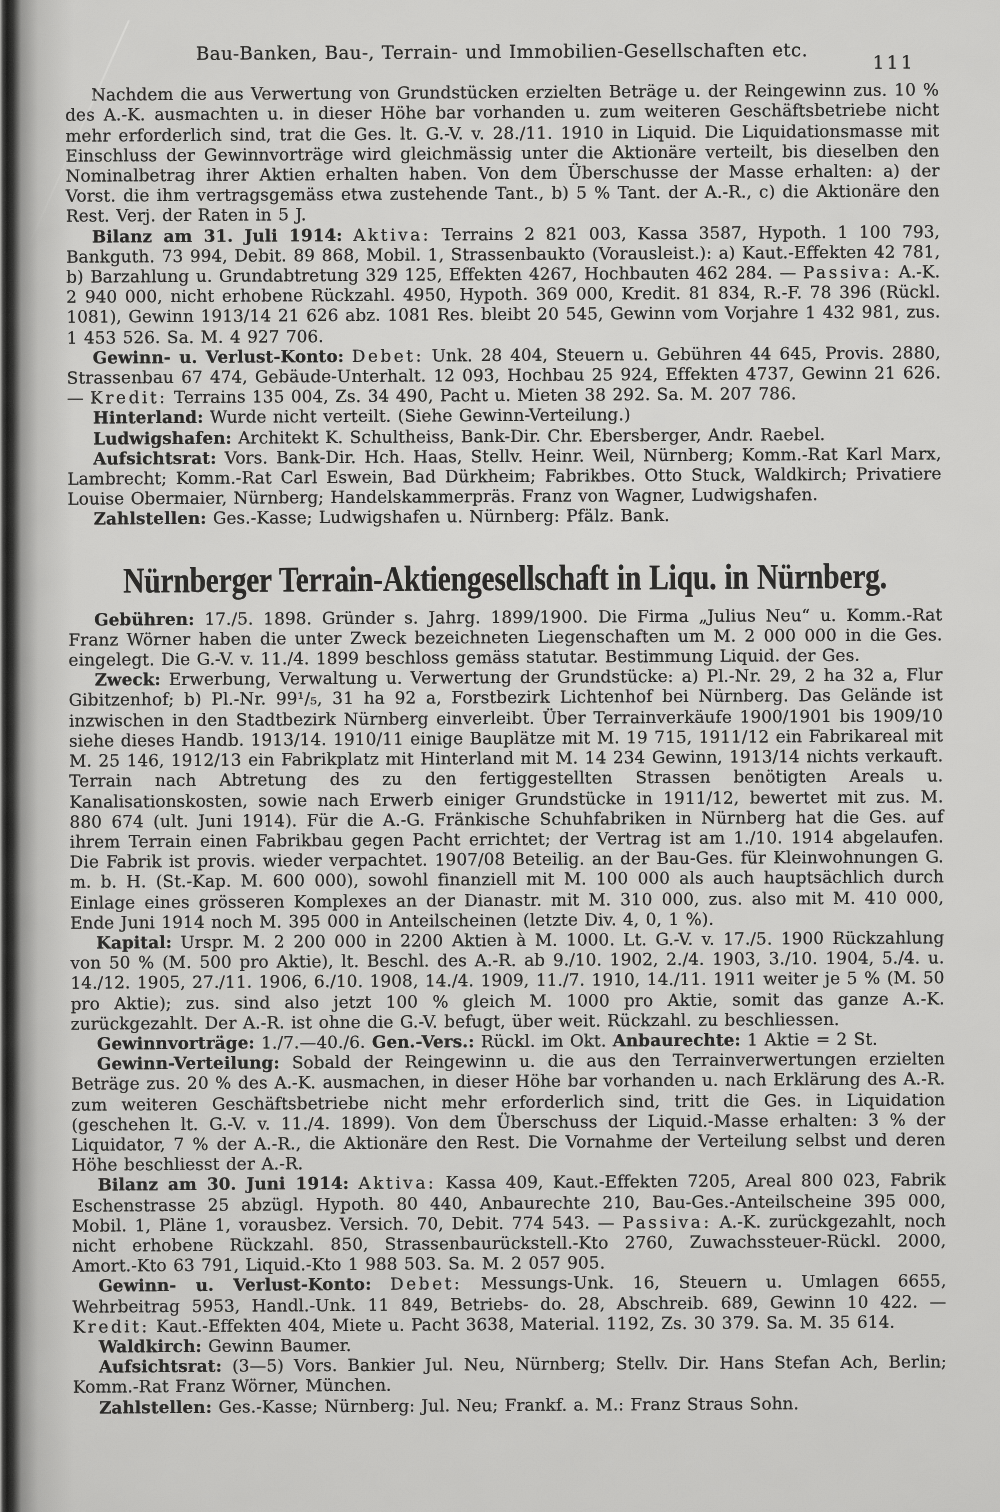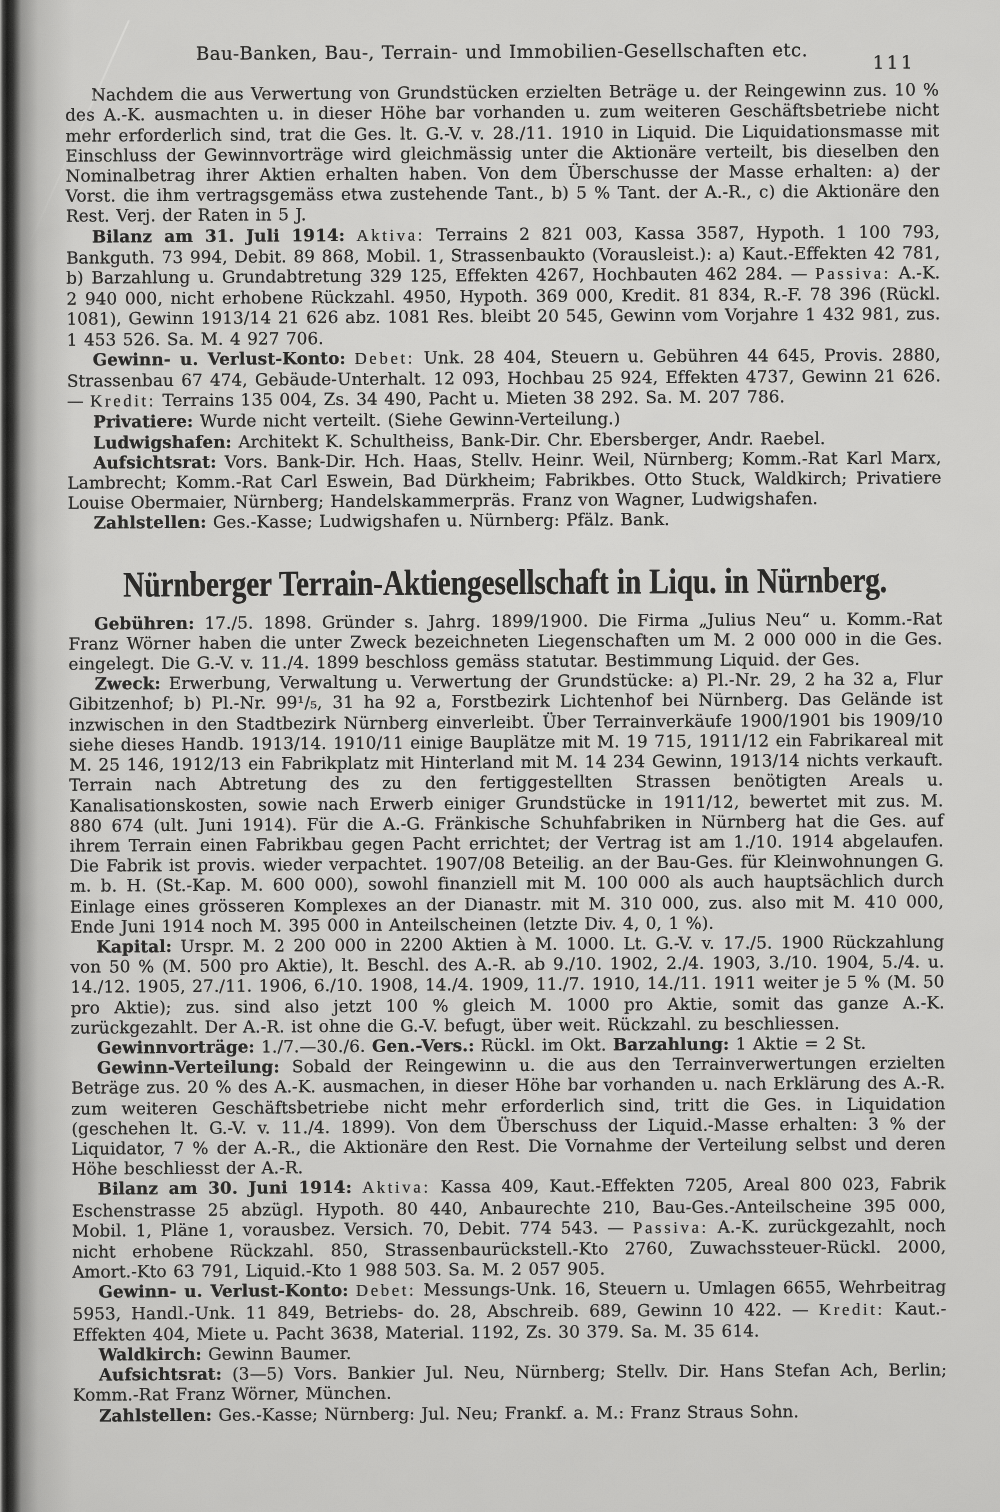--- a/index.html
+++ b/index.html
@@ -33,21 +33,21 @@
     padding:42px 60px 0 66px;
     transform:rotate(-0.35deg);transform-origin:500px 240px;
     font-size:16.8px;line-height:20.2px;
     text-align:justify;letter-spacing:.12px;word-spacing:1px;
     text-shadow:0 0 .5px rgba(32,31,29,.65);
   }
   .running-head{position:relative;text-align:center;font-size:18.2px;letter-spacing:.4px;margin-bottom:20px;text-indent:0;}
   .page-num{position:absolute;right:24px;top:0;letter-spacing:2.5px;margin-top:13px;}
   .para{margin:0;text-indent:26px;}
   .b{font-weight:bold;}
-  .sp{letter-spacing:2.6px;font-family:Liberation Serif, serif;}
+  .sp{letter-spacing:2.6px;}
   .company-heading{
     margin:34px 0 12px;text-align:center;white-space:nowrap;text-indent:0;
     font-family:"Liberation Serif", serif;font-weight:700;
     font-size:29.5px;line-height:34px;letter-spacing:-.2px;
     transform:scaleY(1.22);
     text-shadow:0 0 .6px rgba(25,24,22,.7);
   }
 </style>
 </head>
 <body>
@@ -61,33 +61,33 @@
 
     <div class="running-head">
       <span>Bau-Banken, Bau-, Terrain- und Immobilien-Gesellschaften etc.</span>
       <span class="page-num">111</span>
     </div>
 
     <div>
         <p class="para"><span>Nachdem die aus Verwertung von Grundstücken erzielten Beträge u. der Reingewinn zus. 10 % des A.-K. ausmachten u. in dieser Höhe bar vorhanden u. zum weiteren Geschäftsbetriebe nicht mehr erforderlich sind, trat die Ges. lt. G.-V. v. 28./11. 1910 in Liquid.  Die Liquidationsmasse mit Einschluss der Gewinnvorträge wird gleichmässig unter die Aktionäre verteilt, bis dieselben den Nominalbetrag ihrer Aktien erhalten haben.  Von dem Überschusse der Masse erhalten: a) der Vorst. die ihm vertragsgemäss etwa zustehende Tant., b) 5 % Tant. der A.-R., c) die Aktionäre den Rest.  Verj. der Raten in 5 J.</span></p>
         <p class="para"><span class="b">Bilanz am 31. Juli 1914:</span><span> </span><span class="sp">Aktiva:</span><span> Terrains 2&nbsp;821&nbsp;003, Kassa 3587, Hypoth. 1&nbsp;100&nbsp;793, Bankguth. 73&nbsp;994, Debit. 89&nbsp;868, Mobil. 1, Strassenbaukto (Vorausleist.): a) Kaut.-Effekten 42&nbsp;781, b) Barzahlung u. Grundabtretung 329&nbsp;125, Effekten 4267, Hochbauten 462&nbsp;284. — </span><span class="sp">Passiva:</span><span> A.-K. 2&nbsp;940&nbsp;000, nicht erhobene Rückzahl. 4950, Hypoth. 369&nbsp;000, Kredit. 81&nbsp;834, R.-F. 78&nbsp;396 (Rückl. 1081), Gewinn 1913/14 21&nbsp;626 abz. 1081 Res. bleibt 20&nbsp;545, Gewinn vom Vorjahre 1&nbsp;432&nbsp;981, zus. 1&nbsp;453&nbsp;526.  Sa. M. 4&nbsp;927&nbsp;706.</span></p>
         <p class="para"><span class="b">Gewinn- u. Verlust-Konto:</span><span> </span><span class="sp">Debet:</span><span> Unk. 28&nbsp;404, Steuern u. Gebühren 44&nbsp;645, Provis. 2880, Strassenbau 67&nbsp;474, Gebäude-Unterhalt. 12&nbsp;093, Hochbau 25&nbsp;924, Effekten 4737, Gewinn 21&nbsp;626. — </span><span class="sp">Kredit:</span><span> Terrains 135&nbsp;004, Zs. 34&nbsp;490, Pacht u. Mieten 38&nbsp;292.  Sa. M. 207&nbsp;786.</span></p>
-        <p class="para"><span class="b">Privatiere:</span><span> Wurde nicht verteilt.  (Siehe Gewinn-Verteilung.)</span></p>
+        <p class="para"><span class="b">Hinterland:</span><span> Wurde nicht verteilt.  (Siehe Gewinn-Verteilung.)</span></p>
         <p class="para"><span class="b">Ludwigshafen:</span><span> Architekt K. Schultheiss, Bank-Dir. Chr. Ebersberger, Andr. Raebel.</span></p>
         <p class="para"><span class="b">Aufsichtsrat:</span><span> Vors. Bank-Dir. Hch. Haas, Stellv. Heinr. Weil, Nürnberg; Komm.-Rat Karl Marx, Lambrecht; Komm.-Rat Carl Eswein, Bad Dürkheim; Fabrikbes. Otto Stuck, Waldkirch; Privatiere Louise Obermaier, Nürnberg; Handelskammerpräs. Franz von Wagner, Ludwigshafen.</span></p>
         <p class="para"><span class="b">Zahlstellen:</span><span> Ges.-Kasse; Ludwigshafen u. Nürnberg: Pfälz. Bank.</span></p>
       </div>
 
     <h1 class="company-heading">Nürnberger Terrain-Aktiengesellschaft in Liqu. in Nürnberg.</h1>
 
     <div>
         <p class="para"><span class="b">Gebühren:</span><span> 17./5. 1898.  Gründer s. Jahrg. 1899/1900.  Die Firma „Julius Neu“ u. Komm.-Rat Franz Wörner haben die unter Zweck bezeichneten Liegenschaften um M. 2&nbsp;000&nbsp;000 in die Ges. eingelegt.  Die G.-V. v. 11./4. 1899 beschloss gemäss statutar. Bestimmung Liquid. der Ges.</span></p>
         <p class="para"><span class="b">Zweck:</span><span> Erwerbung, Verwaltung u. Verwertung der Grundstücke: a) Pl.-Nr. 29, 2 ha 32 a, Flur Gibitzenhof; b) Pl.-Nr. 99¹/₅, 31 ha 92 a, Forstbezirk Lichtenhof bei Nürnberg.  Das Gelände ist inzwischen in den Stadtbezirk Nürnberg einverleibt.  Über Terrainverkäufe 1900/1901 bis 1909/10 siehe dieses Handb. 1913/14.  1910/11 einige Bauplätze mit M. 19&nbsp;715, 1911/12 ein Fabrikareal mit M. 25&nbsp;146, 1912/13 ein Fabrikplatz mit Hinterland mit M. 14&nbsp;234 Gewinn, 1913/14 nichts verkauft.  Terrain nach Abtretung des zu den fertiggestellten Strassen benötigten Areals u. Kanalisationskosten, sowie nach Erwerb einiger Grundstücke in 1911/12, bewertet mit zus. M. 880&nbsp;674 (ult. Juni 1914).  Für die A.-G. Fränkische Schuhfabriken in Nürnberg hat die Ges. auf ihrem Terrain einen Fabrikbau gegen Pacht errichtet; der Vertrag ist am 1./10. 1914 abgelaufen.  Die Fabrik ist provis. wieder verpachtet.  1907/08 Beteilig. an der Bau-Ges. für Kleinwohnungen G. m. b. H. (St.-Kap. M. 600&nbsp;000), sowohl finanziell mit M. 100&nbsp;000 als auch hauptsächlich durch Einlage eines grösseren Komplexes an der Dianastr. mit M. 310&nbsp;000, zus. also mit M. 410&nbsp;000, Ende Juni 1914 noch M. 395&nbsp;000 in Anteilscheinen (letzte Div. 4, 0, 1 %).</span></p>
         <p class="para"><span class="b">Kapital:</span><span> Urspr. M. 2&nbsp;200&nbsp;000 in 2200 Aktien à M. 1000.  Lt. G.-V. v. 17./5. 1900 Rückzahlung von 50 % (M. 500 pro Aktie), lt. Beschl. des A.-R. ab 9./10. 1902, 2./4. 1903, 3./10. 1904, 5./4. u. 14./12. 1905, 27./11. 1906, 6./10. 1908, 14./4. 1909, 11./7. 1910, 14./11. 1911 weiter je 5 % (M. 50 pro Aktie); zus. sind also jetzt 100 % gleich M. 1000 pro Aktie, somit das ganze A.-K. zurückgezahlt.  Der A.-R. ist ohne die G.-V. befugt, über weit. Rückzahl. zu beschliessen.</span></p>
-        <p class="para"><span class="b">Gewinnvorträge:</span><span> 1./7.—30./6.  </span><span class="b">Gen.-Vers.:</span><span> Rückl. im Okt.  </span><span class="b">Barzahlung:</span><span> 1 Aktie = 2 St.</span></p>
+        <p class="para"><span class="b">Gewinnvorträge:</span><span> 1./7.—40./6.  </span><span class="b">Gen.-Vers.:</span><span> Rückl. im Okt.  </span><span class="b">Anbaurechte:</span><span> 1 Aktie = 2 St.</span></p>
         <p class="para"><span class="b">Gewinn-Verteilung:</span><span> Sobald der Reingewinn u. die aus den Terrainverwertungen erzielten Beträge zus. 20 % des A.-K. ausmachen, in dieser Höhe bar vorhanden u. nach Erklärung des A.-R. zum weiteren Geschäftsbetriebe nicht mehr erforderlich sind, tritt die Ges. in Liquidation (geschehen lt. G.-V. v. 11./4. 1899).  Von dem Überschuss der Liquid.-Masse erhalten: 3 % der Liquidator, 7 % der A.-R., die Aktionäre den Rest.  Die Vornahme der Verteilung selbst und deren Höhe beschliesst der A.-R.</span></p>
         <p class="para"><span class="b">Bilanz am 30. Juni 1914:</span><span> </span><span class="sp">Aktiva:</span><span> Kassa 409, Kaut.-Effekten 7205, Areal 800&nbsp;023, Fabrik Eschenstrasse 25 abzügl. Hypoth. 80&nbsp;440, Anbaurechte 210, Bau-Ges.-Anteilscheine 395&nbsp;000, Mobil. 1, Pläne 1, vorausbez. Versich. 70, Debit. 774&nbsp;543. — </span><span class="sp">Passiva:</span><span> A.-K. zurückgezahlt, noch nicht erhobene Rückzahl. 850, Strassenbaurückstell.-Kto 2760, Zuwachssteuer-Rückl. 2000, Amort.-Kto 63&nbsp;791, Liquid.-Kto 1&nbsp;988&nbsp;503.  Sa. M. 2&nbsp;057&nbsp;905.</span></p>
         <p class="para"><span class="b">Gewinn- u. Verlust-Konto:</span><span> </span><span class="sp">Debet:</span><span> Messungs-Unk. 16, Steuern u. Umlagen 6655, Wehrbeitrag 5953, Handl.-Unk. 11&nbsp;849, Betriebs- do. 28, Abschreib. 689, Gewinn 10&nbsp;422. — </span><span class="sp">Kredit:</span><span> Kaut.-Effekten 404, Miete u. Pacht 3638, Material. 1192, Zs. 30&nbsp;379.  Sa. M. 35&nbsp;614.</span></p>
         <p class="para"><span class="b">Waldkirch:</span><span> Gewinn Baumer.</span></p>
         <p class="para"><span class="b">Aufsichtsrat:</span><span> (3—5) Vors. Bankier Jul. Neu, Nürnberg; Stellv. Dir. Hans Stefan Ach, Berlin; Komm.-Rat Franz Wörner, München.</span></p>
         <p class="para"><span class="b">Zahlstellen:</span><span> Ges.-Kasse; Nürnberg: Jul. Neu; Frankf. a. M.: Franz Straus Sohn.</span></p>
       </div>
 
   </div>
 

